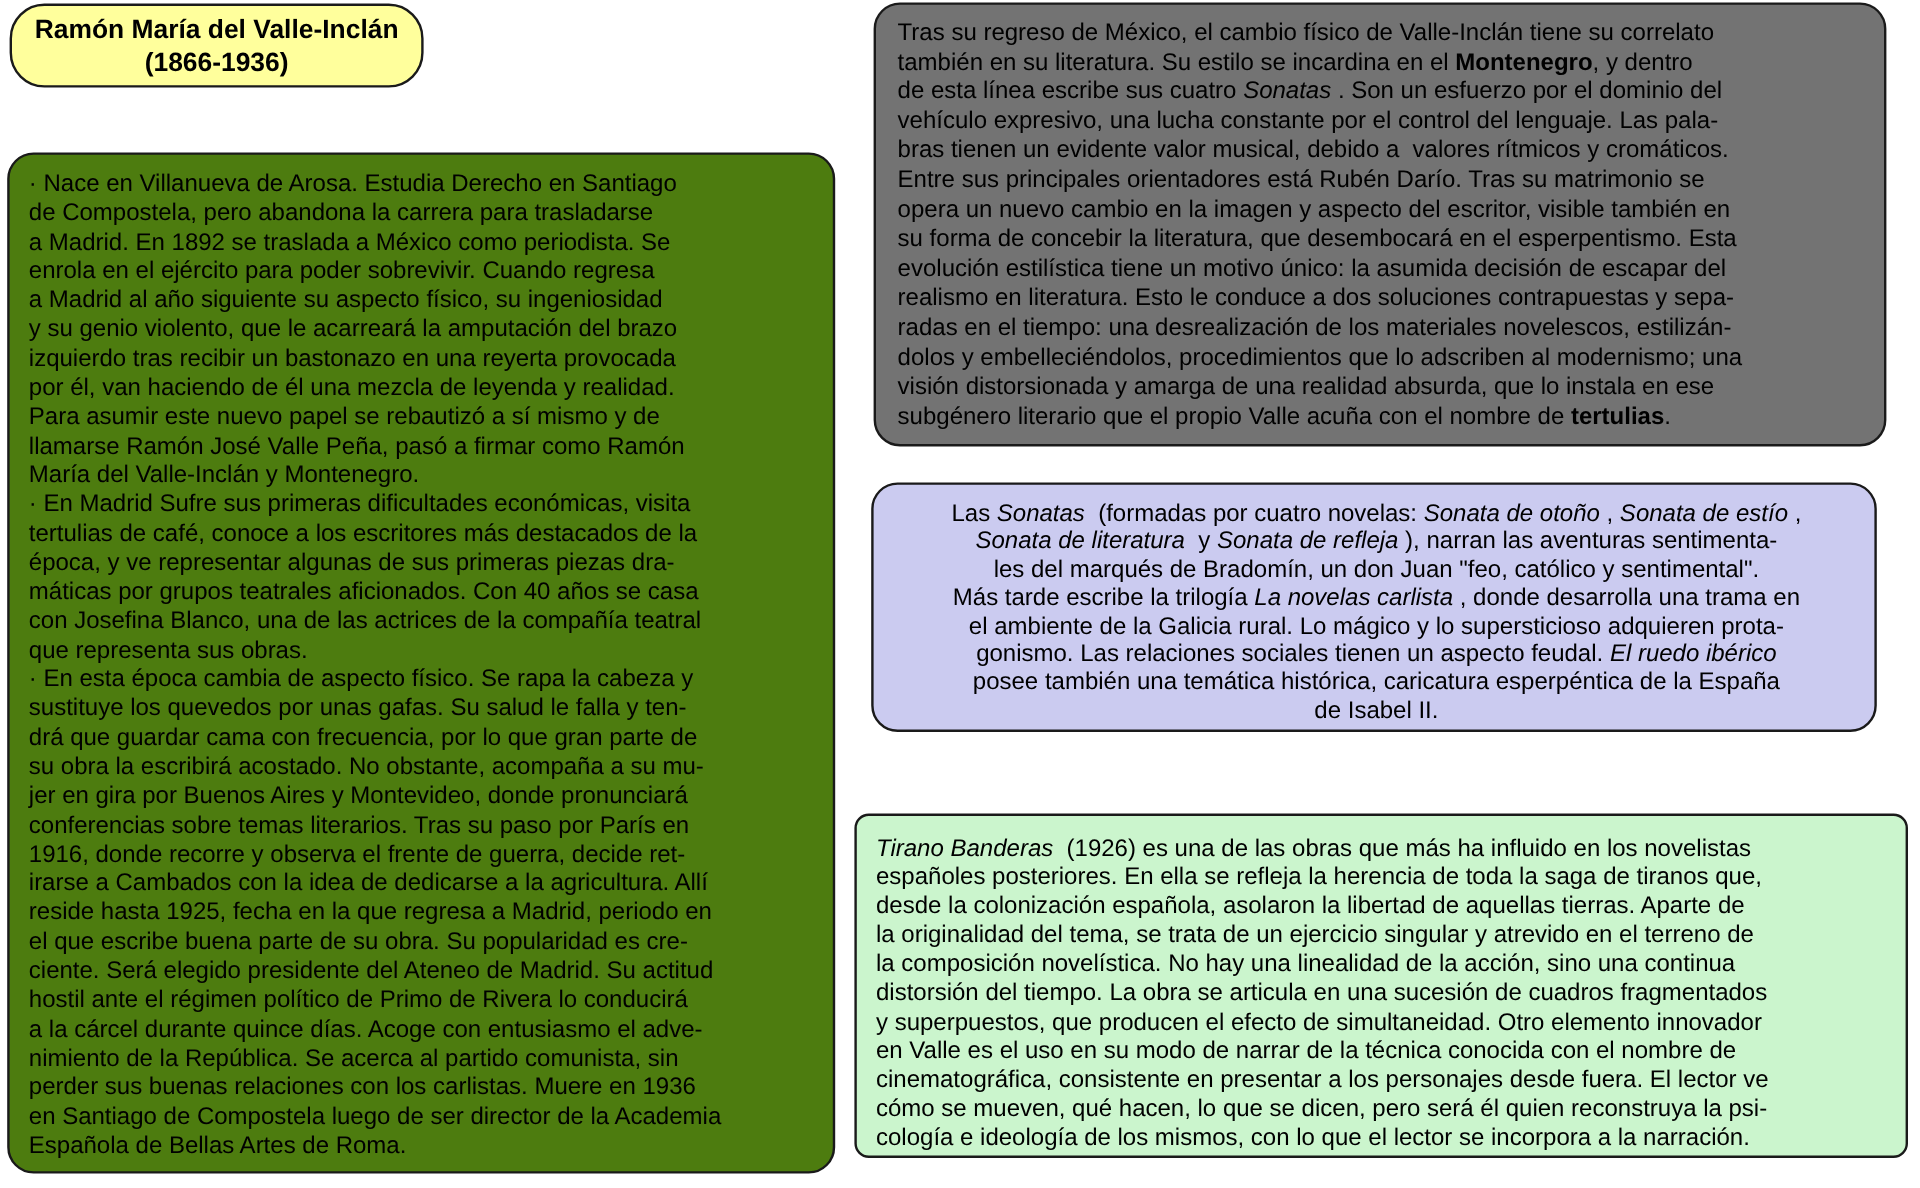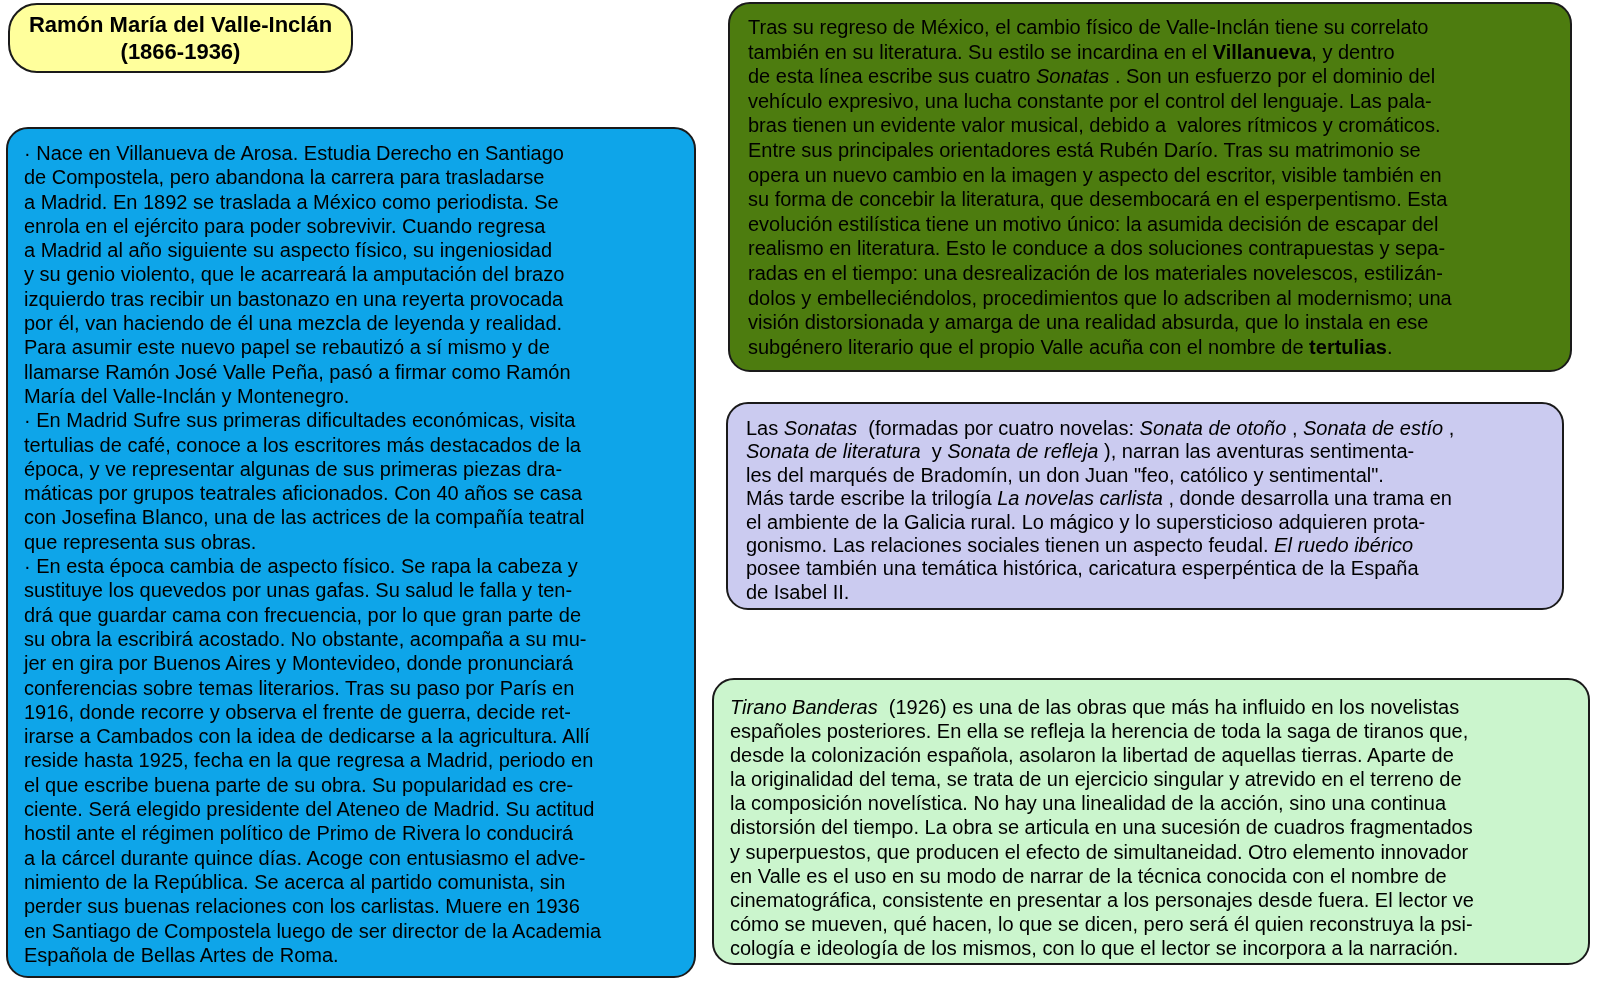--- a/index.html
+++ b/index.html
@@ -69,36 +69,36 @@
     left: 726px; top: 402px;
     width: 838px; height: 208px;
     border-radius: 22px;
     padding: 13px 14px 8px 18px;
   }
   .sonatas-box .body { line-height: 23.4px; }
 
   .tirano-box {
     left: 712px; top: 678px;
     width: 878px; height: 287px;
-    border-radius: 22px;
+    border-radius: 12px;
     padding: 15px 12px 8px 16px;
   }
   .tirano-box .body { line-height: 24.1px; }
 </style>
 </head>
 <body>
 
 <div class="stage">
 
   <div class="rbox title-box" style="background-color: rgb(255, 255, 156);">
     <div class="title-text">Ramón María del Valle-Inclán
 (1866-1936)</div>
   </div>
 
-  <div class="rbox bio-box" style="background-color: #0ea5e9;">
+  <div class="rbox bio-box" style="background-color: #4d7c0f;">
     <div class="body"><span>· Nace en Villanueva de Arosa. Estudia Derecho en Santiago
 de Compostela, pero abandona la carrera para trasladarse
 a Madrid. En 1892 se traslada a México como periodista. Se
 enrola en el ejército para poder sobrevivir. Cuando regresa
 a Madrid al año siguiente su aspecto físico, su ingeniosidad
 y su genio violento, que le acarreará la amputación del brazo
 izquierdo tras recibir un bastonazo en una reyerta provocada
 por él, van haciendo de él una mezcla de leyenda y realidad.
 Para asumir este nuevo papel se rebautizó a sí mismo y de
 llamarse Ramón José Valle Peña, pasó a firmar como Ramón
@@ -121,38 +121,38 @@
 el que escribe buena parte de su obra. Su popularidad es cre-
 ciente. Será elegido presidente del Ateneo de Madrid. Su actitud
 hostil ante el régimen político de Primo de Rivera lo conducirá
 a la cárcel durante quince días. Acoge con entusiasmo el adve-
 nimiento de la República. Se acerca al partido comunista, sin
 perder sus buenas relaciones con los carlistas. Muere en 1936
 en Santiago de Compostela luego de ser director de la Academia
 Española de Bellas Artes de Roma.</span></div>
   </div>
 
-  <div class="rbox style-box" style="background-color: #4d7c0f;">
+  <div class="rbox style-box" style="background-color: #737373;">
     <div class="body"><span>Tras su regreso de México, el cambio físico de Valle-Inclán tiene su correlato
-también en su literatura. Su estilo se incardina en el </span><span class="b">Villanueva</span><span>, y dentro
+también en su literatura. Su estilo se incardina en el </span><span class="b">Montenegro</span><span>, y dentro
 de esta línea escribe sus cuatro </span><span class="i">Sonatas</span><span> . Son un esfuerzo por el dominio del
 vehículo expresivo, una lucha constante por el control del lenguaje. Las pala-
 bras tienen un evidente valor musical, debido a  valores rítmicos y cromáticos.
 Entre sus principales orientadores está Rubén Darío. Tras su matrimonio se
 opera un nuevo cambio en la imagen y aspecto del escritor, visible también en
 su forma de concebir la literatura, que desembocará en el esperpentismo. Esta
 evolución estilística tiene un motivo único: la asumida decisión de escapar del
 realismo en literatura. Esto le conduce a dos soluciones contrapuestas y sepa-
 radas en el tiempo: una desrealización de los materiales novelescos, estilizán-
 dolos y embelleciéndolos, procedimientos que lo adscriben al modernismo; una
 visión distorsionada y amarga de una realidad absurda, que lo instala en ese
 subgénero literario que el propio Valle acuña con el nombre de </span><span class="b">tertulias</span><span>.</span></div>
   </div>
 
-  <div class="rbox sonatas-box" style="background-color: rgb(203, 203, 240);">
+  <div class="rbox sonatas-box" style="background-color: rgb(203, 203, 240); text-align: center;">
     <div class="body"><span>Las </span><span class="i">Sonatas</span><span>  (formadas por cuatro novelas: </span><span class="i">Sonata de otoño</span><span> , </span><span class="i">Sonata de estío</span><span> ,
 </span><span class="i">Sonata de literatura</span><span>  y </span><span class="i">Sonata de refleja</span><span> ), narran las aventuras sentimenta-
 les del marqués de Bradomín, un don Juan "feo, católico y sentimental".
 Más tarde escribe la trilogía </span><span class="i">La novelas carlista</span><span> , donde desarrolla una trama en
 el ambiente de la Galicia rural. Lo mágico y lo supersticioso adquieren prota-
 gonismo. Las relaciones sociales tienen un aspecto feudal. </span><span class="i">El ruedo ibérico</span><span>
 posee también una temática histórica, caricatura esperpéntica de la España
 de Isabel II.</span></div>
   </div>
 

